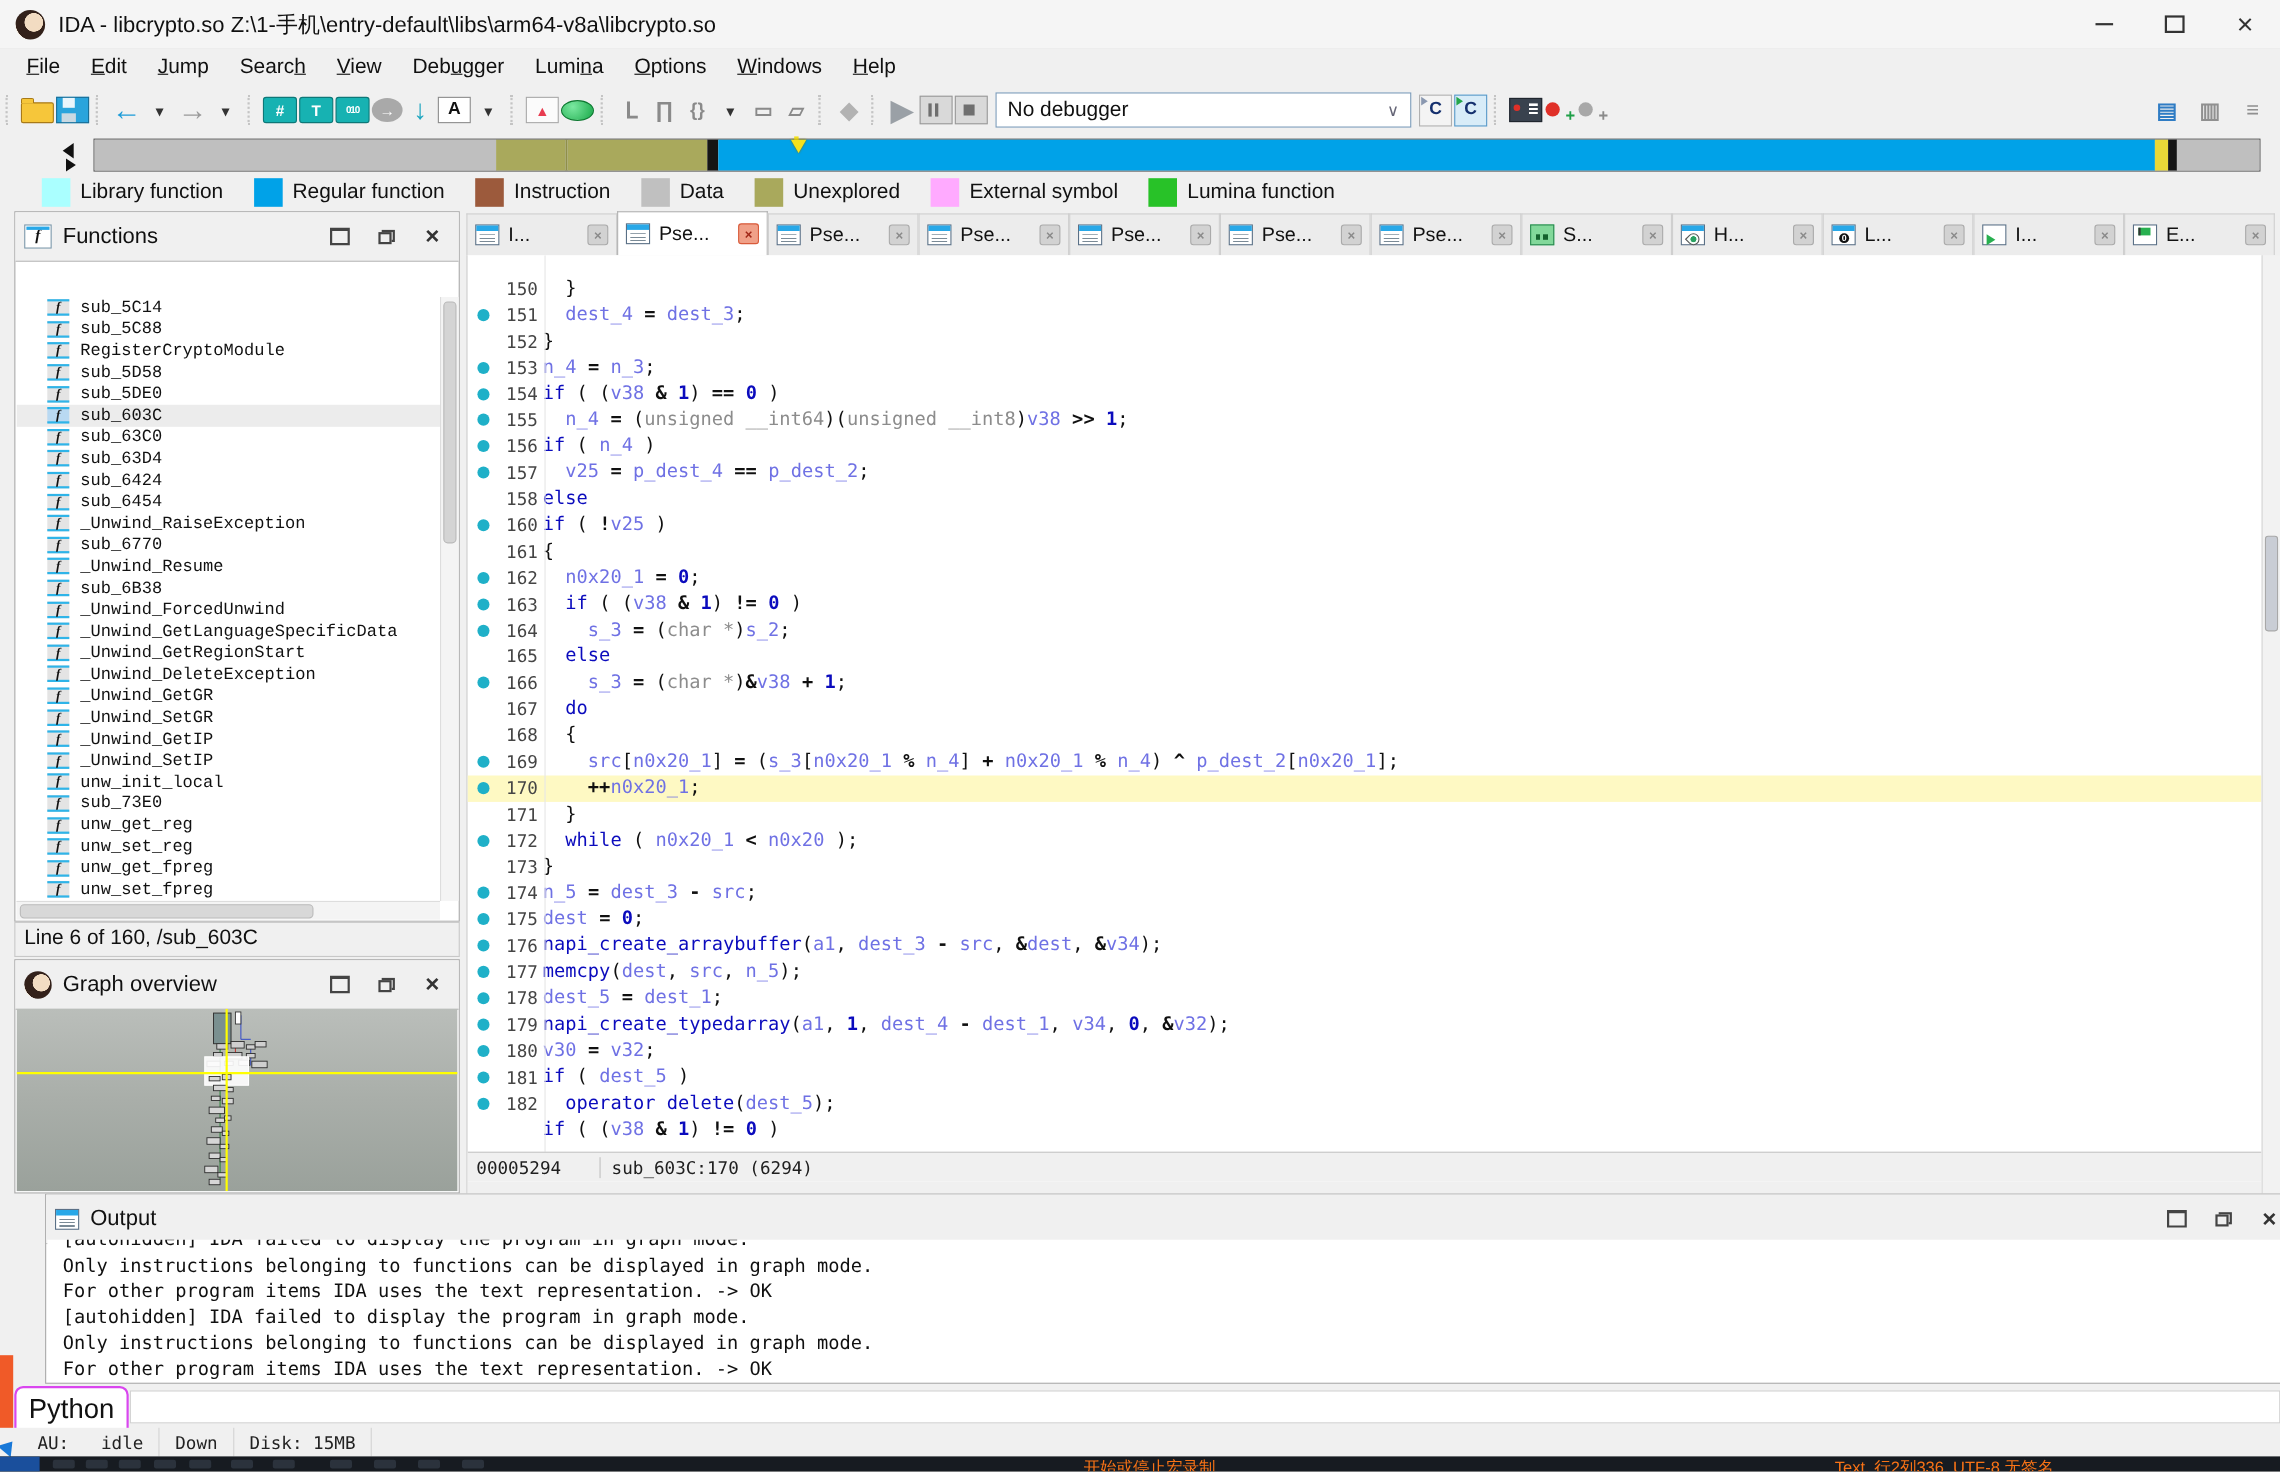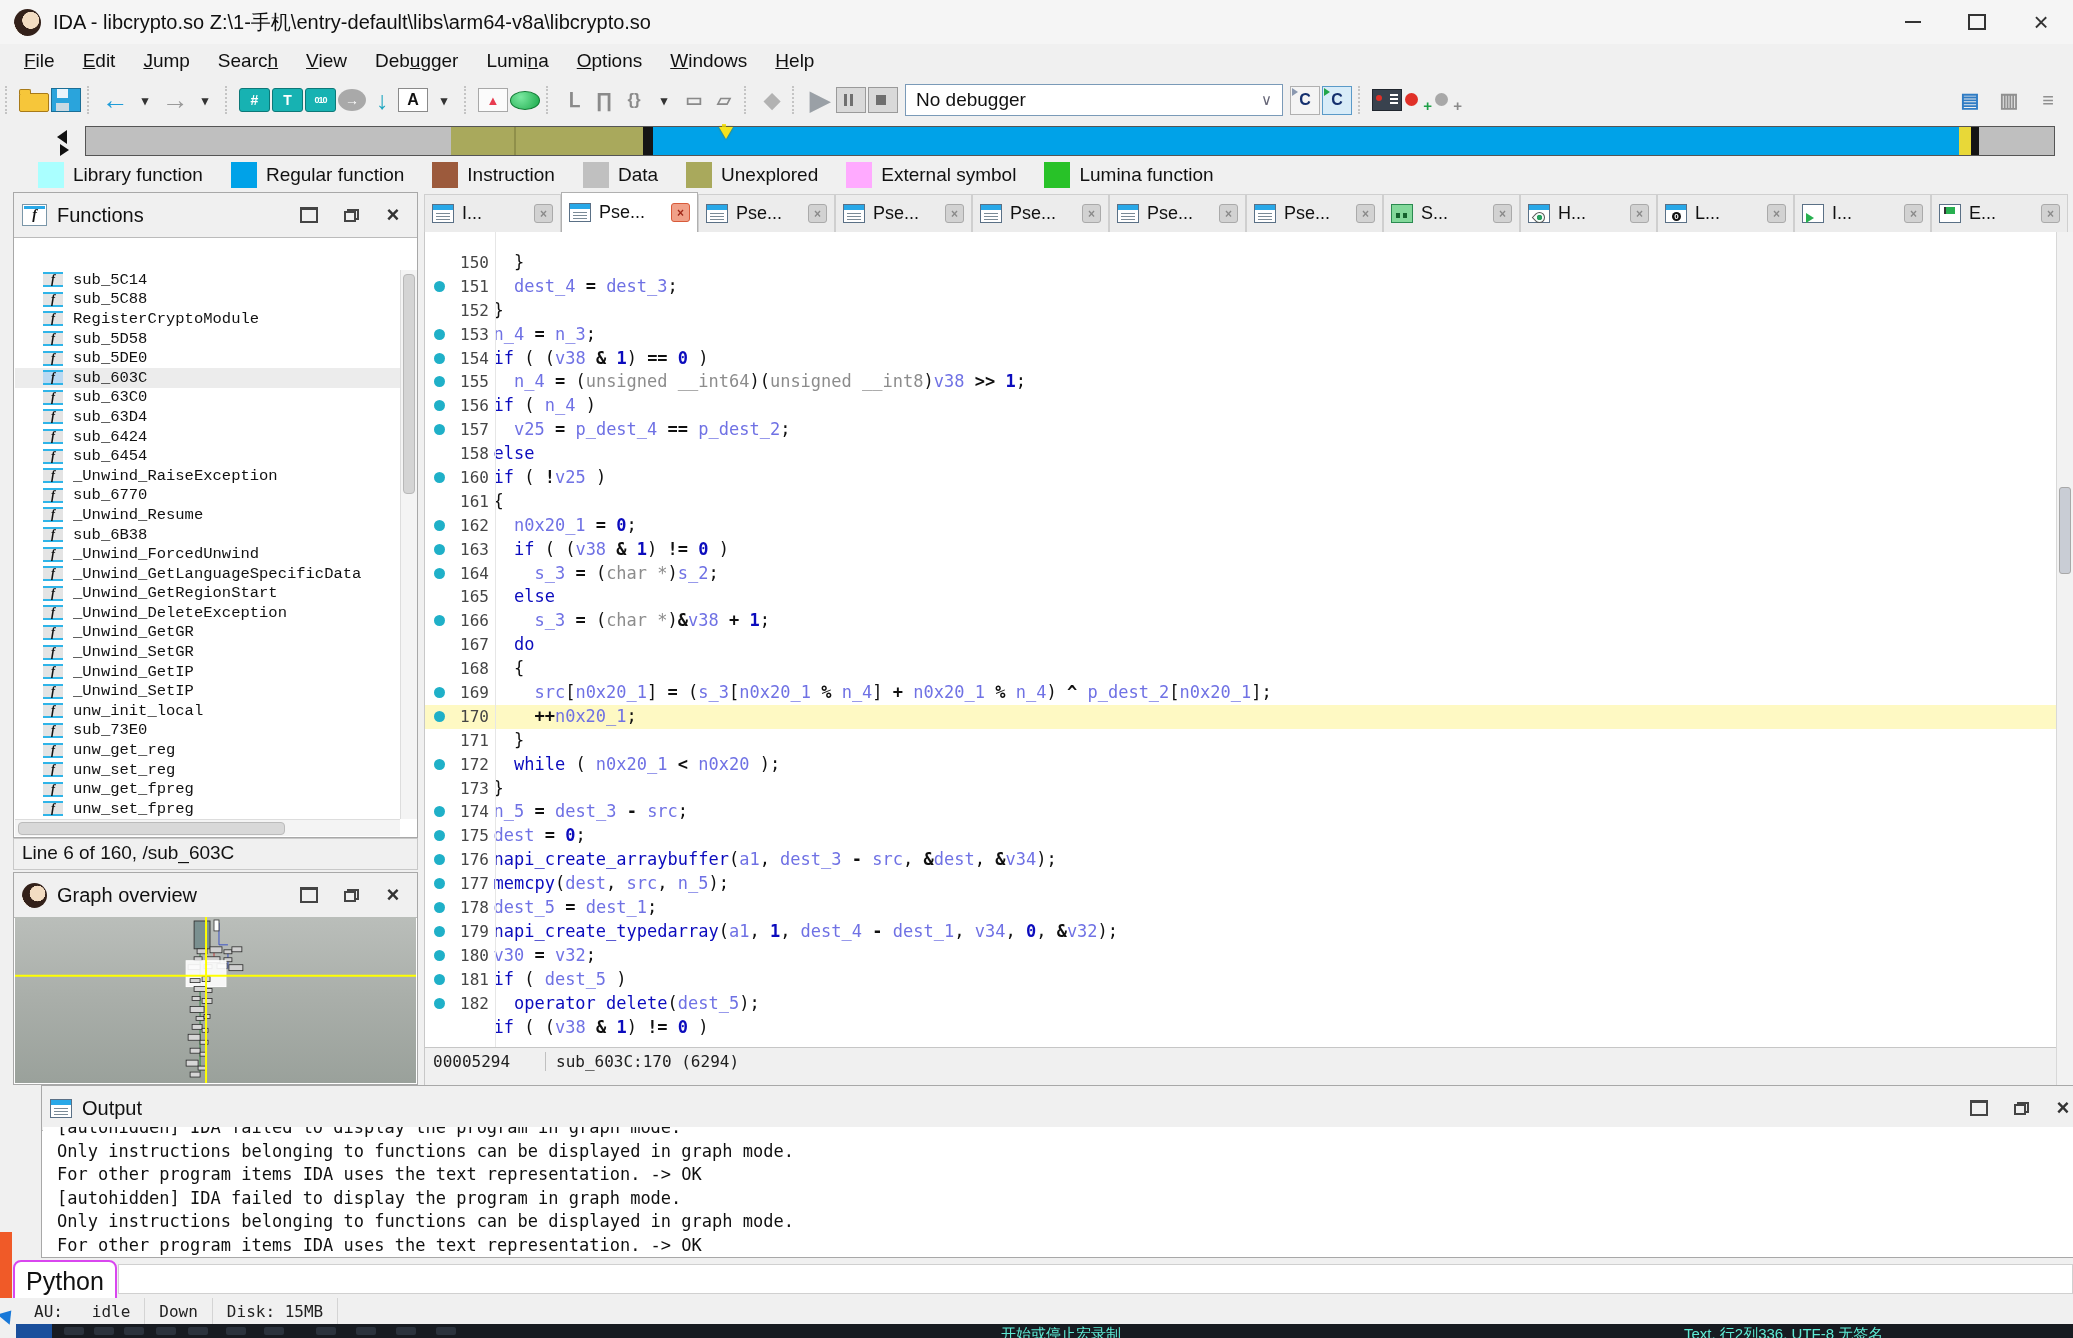--- a/index.html
+++ b/index.html
@@ -134,21 +134,21 @@
   #out-content{position:absolute;left:1px;right:1px;top:41px;bottom:1px;overflow:hidden;background:#fff;}
   #out-lines{margin:-11px 0 0 14px;font-family:"DejaVu Sans Mono",monospace;font-size:17px;line-height:23.5px;color:#101010;white-space:pre;}
   
   #orange-strip{position:absolute;left:0;top:1232px;width:12px;height:80px;background:#f05a28;}
   #python-tab{position:absolute;left:13px;top:1260px;width:100px;height:38px;background:#fff;border:2px solid #d946ef;border-radius:8px 8px 0 0;display:flex;align-items:center;justify-content:center;font-size:25px;}
   #cli-input{position:absolute;left:118px;top:1264px;right:0;height:30px;background:#fff;border:1px solid #d0d0d0;box-sizing:border-box;}
   #statusbar{position:absolute;left:0;top:1298px;right:0;height:26px;background:#f0f0f0;display:flex;align-items:stretch;font-family:"DejaVu Sans Mono",monospace;font-size:16px;color:#222;}
   .sb-cell{display:flex;align-items:center;padding:0 14px;border-right:1px solid #d4d4d4;white-space:pre;}
   #sb-arrow{width:0;height:0;margin:4px 2px 0 2px;border:8px solid transparent;border-bottom:12px solid #1878d8;transform:rotate(40deg);}
   
-  #taskbar{position:absolute;left:16px;top:1324px;right:0;height:14px;background:#171b21;overflow:hidden;color:#5eead4;font-size:15px;}
+  #taskbar{position:absolute;left:0;top:1324px;right:0;height:14px;background:#171b21;overflow:hidden;color:#f97316;font-size:15px;}
   #tb-blue{position:absolute;left:0;top:0;width:36px;height:14px;background:#1a4f9c;}
   .tb-ghost{position:absolute;top:3px;height:8px;background:#2b323c;border-radius:2px;}
   #tb-center-text{position:absolute;left:985px;top:1px;}
   #tb-right-text{position:absolute;left:1668px;top:1px;}
 </style>
 </head>
 <body>
 
 <div id="screen">
 

